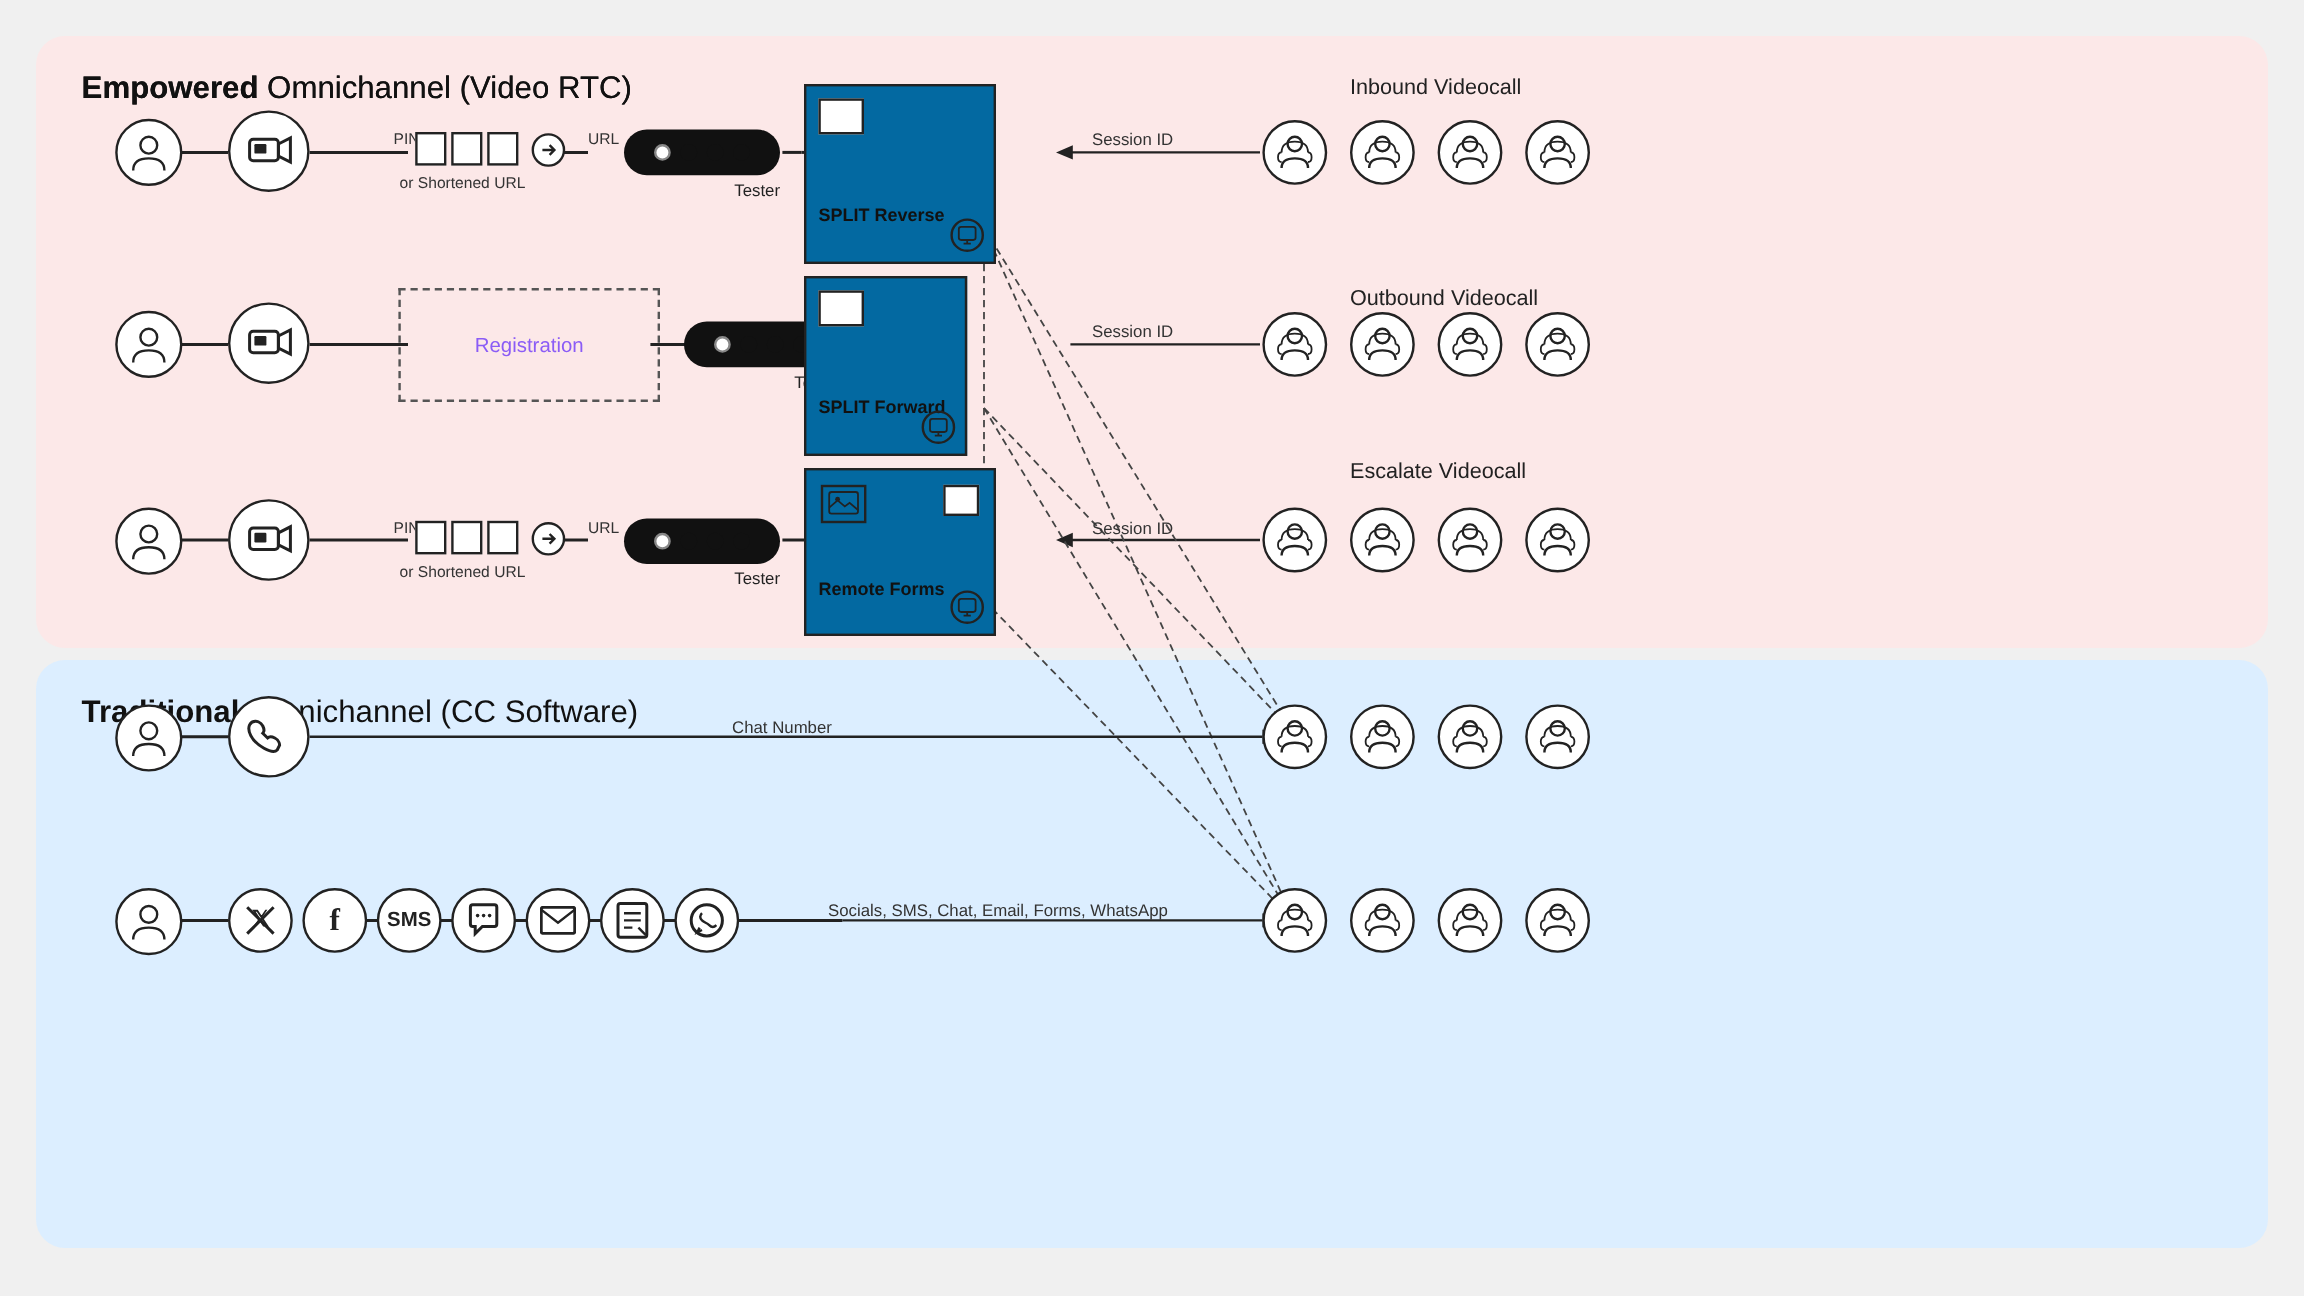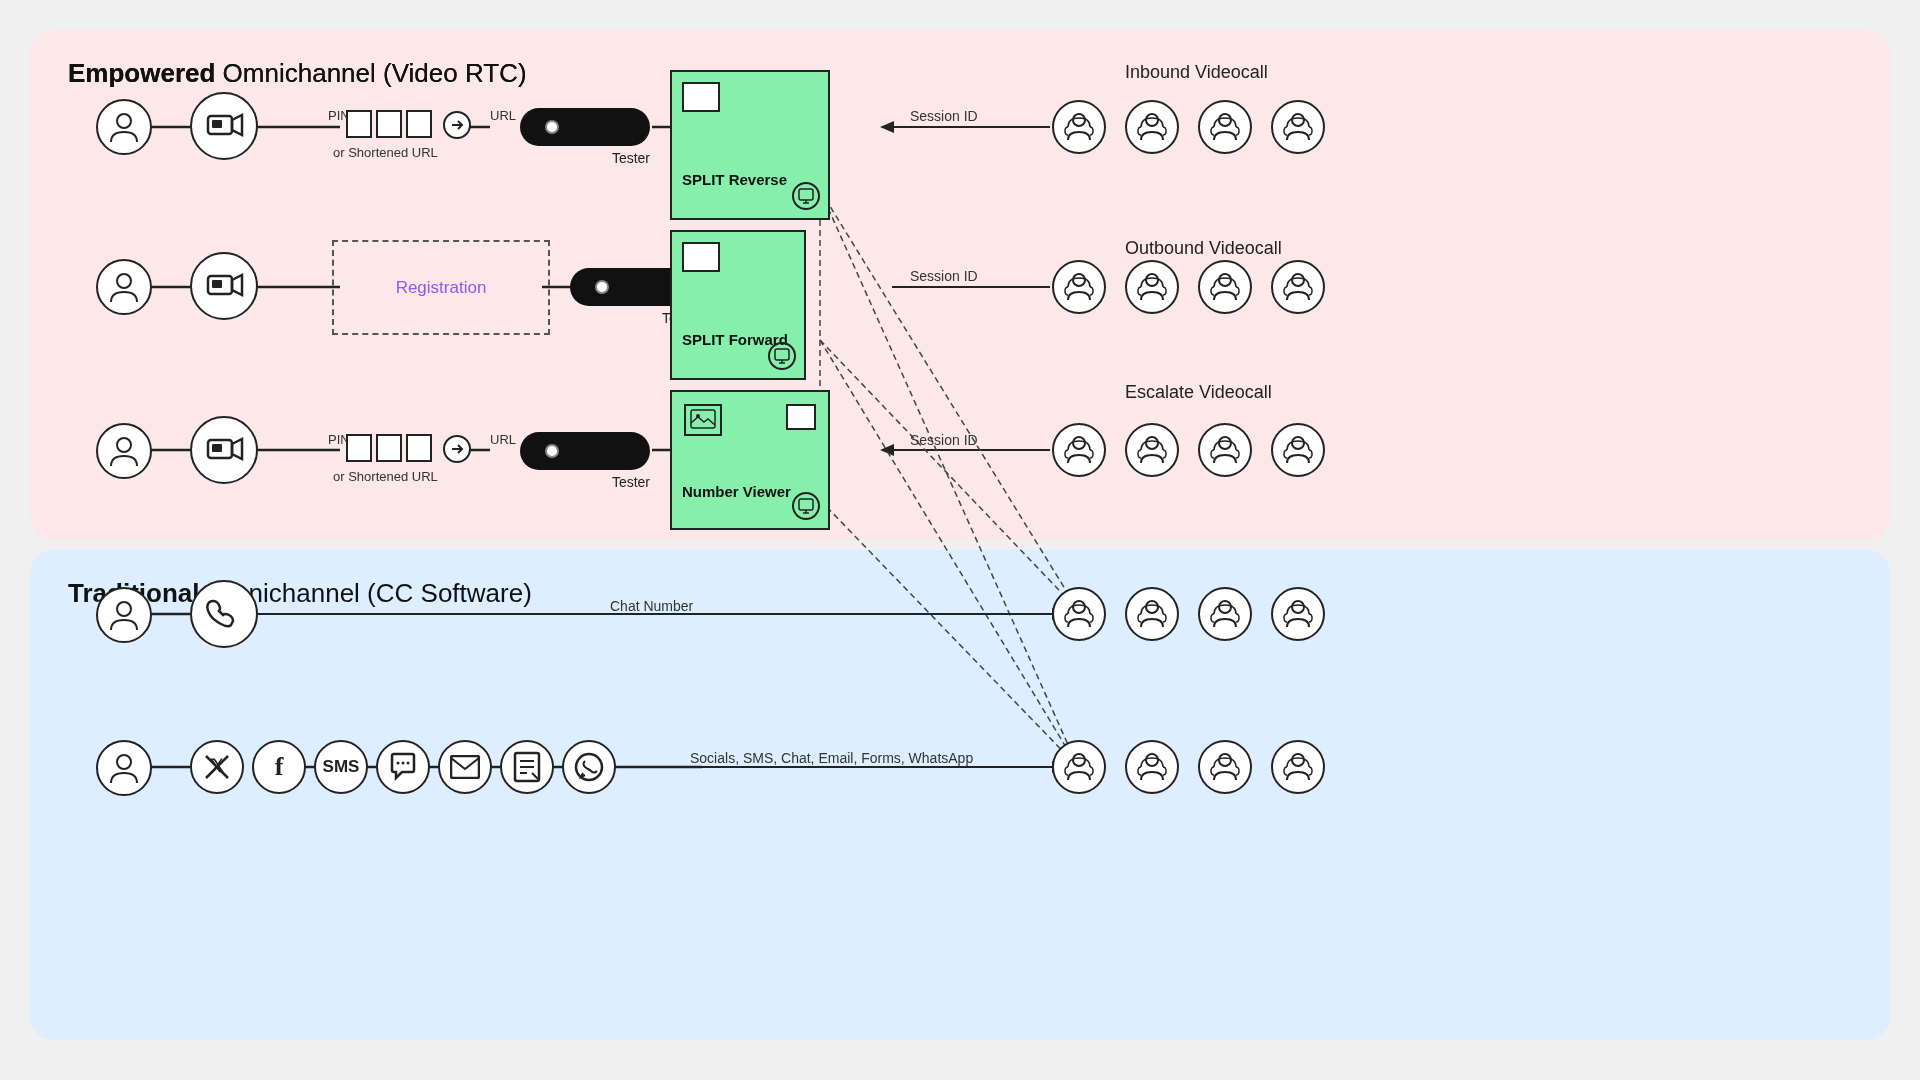--- a/index.html
+++ b/index.html
@@ -113,21 +113,21 @@
     .tester-label {
       position: absolute;
       font-size: 14px;
       color: #222;
       text-align: right;
     }
 
     
     .split-box {
       position: absolute;
-      background: #86efac;
+      background: #0369a1;
       border: 2.5px solid #222;
       display: flex;
       flex-direction: column;
       align-items: flex-start;
       justify-content: flex-end;
       padding: 8px 10px;
     }
     .split-box-inner {
       position: absolute;
       top: 10px; left: 10px;
@@ -493,21 +493,21 @@
   <div class="split-box" style="left:640px; top:360px; width:160px; height:140px;">
 
     <div style="position:absolute; top:12px; left:12px; width:38px; height:32px; border:2px solid #222; display:flex; align-items:center; justify-content:center;">
       <svg width="26" height="22" viewBox="0 0 26 22">
           <rect x="1" y="1" width="24" height="18" rx="2" fill="none" stroke="#222" stroke-width="1.5"></rect>
           <circle cx="8" cy="7" r="2" fill="#222"></circle>
           <path d="M1 14 L8 8 L14 13 L18 10 L25 16" fill="none" stroke="#222" stroke-width="1.5"></path>
         </svg>
     </div>
     <div style="position:absolute; top:12px; right:12px; width:30px; height:26px; border:2px solid #222; background:white;"></div>
-    <div style="position:absolute; bottom:28px; left:10px; font-size:15px; font-weight:800; color:#111;">Number Viewer</div>
+    <div style="position:absolute; bottom:28px; left:10px; font-size:15px; font-weight:800; color:#111;">Remote Forms</div>
     <div class="split-box-monitor">
       <svg width="18" height="18" viewBox="0 0 18 18">
           <rect x="2" y="2" width="14" height="11" rx="2" fill="none" stroke="#222" stroke-width="1.5"></rect>
           <line x1="9" y1="13" x2="9" y2="16" stroke="#222" stroke-width="1.5"></line>
           <line x1="6" y1="16" x2="12" y2="16" stroke="#222" stroke-width="1.5"></line>
         </svg>
     </div>
   </div>
 
   <div class="session-id-label" style="left:880px; top:402px;">Session ID</div>

